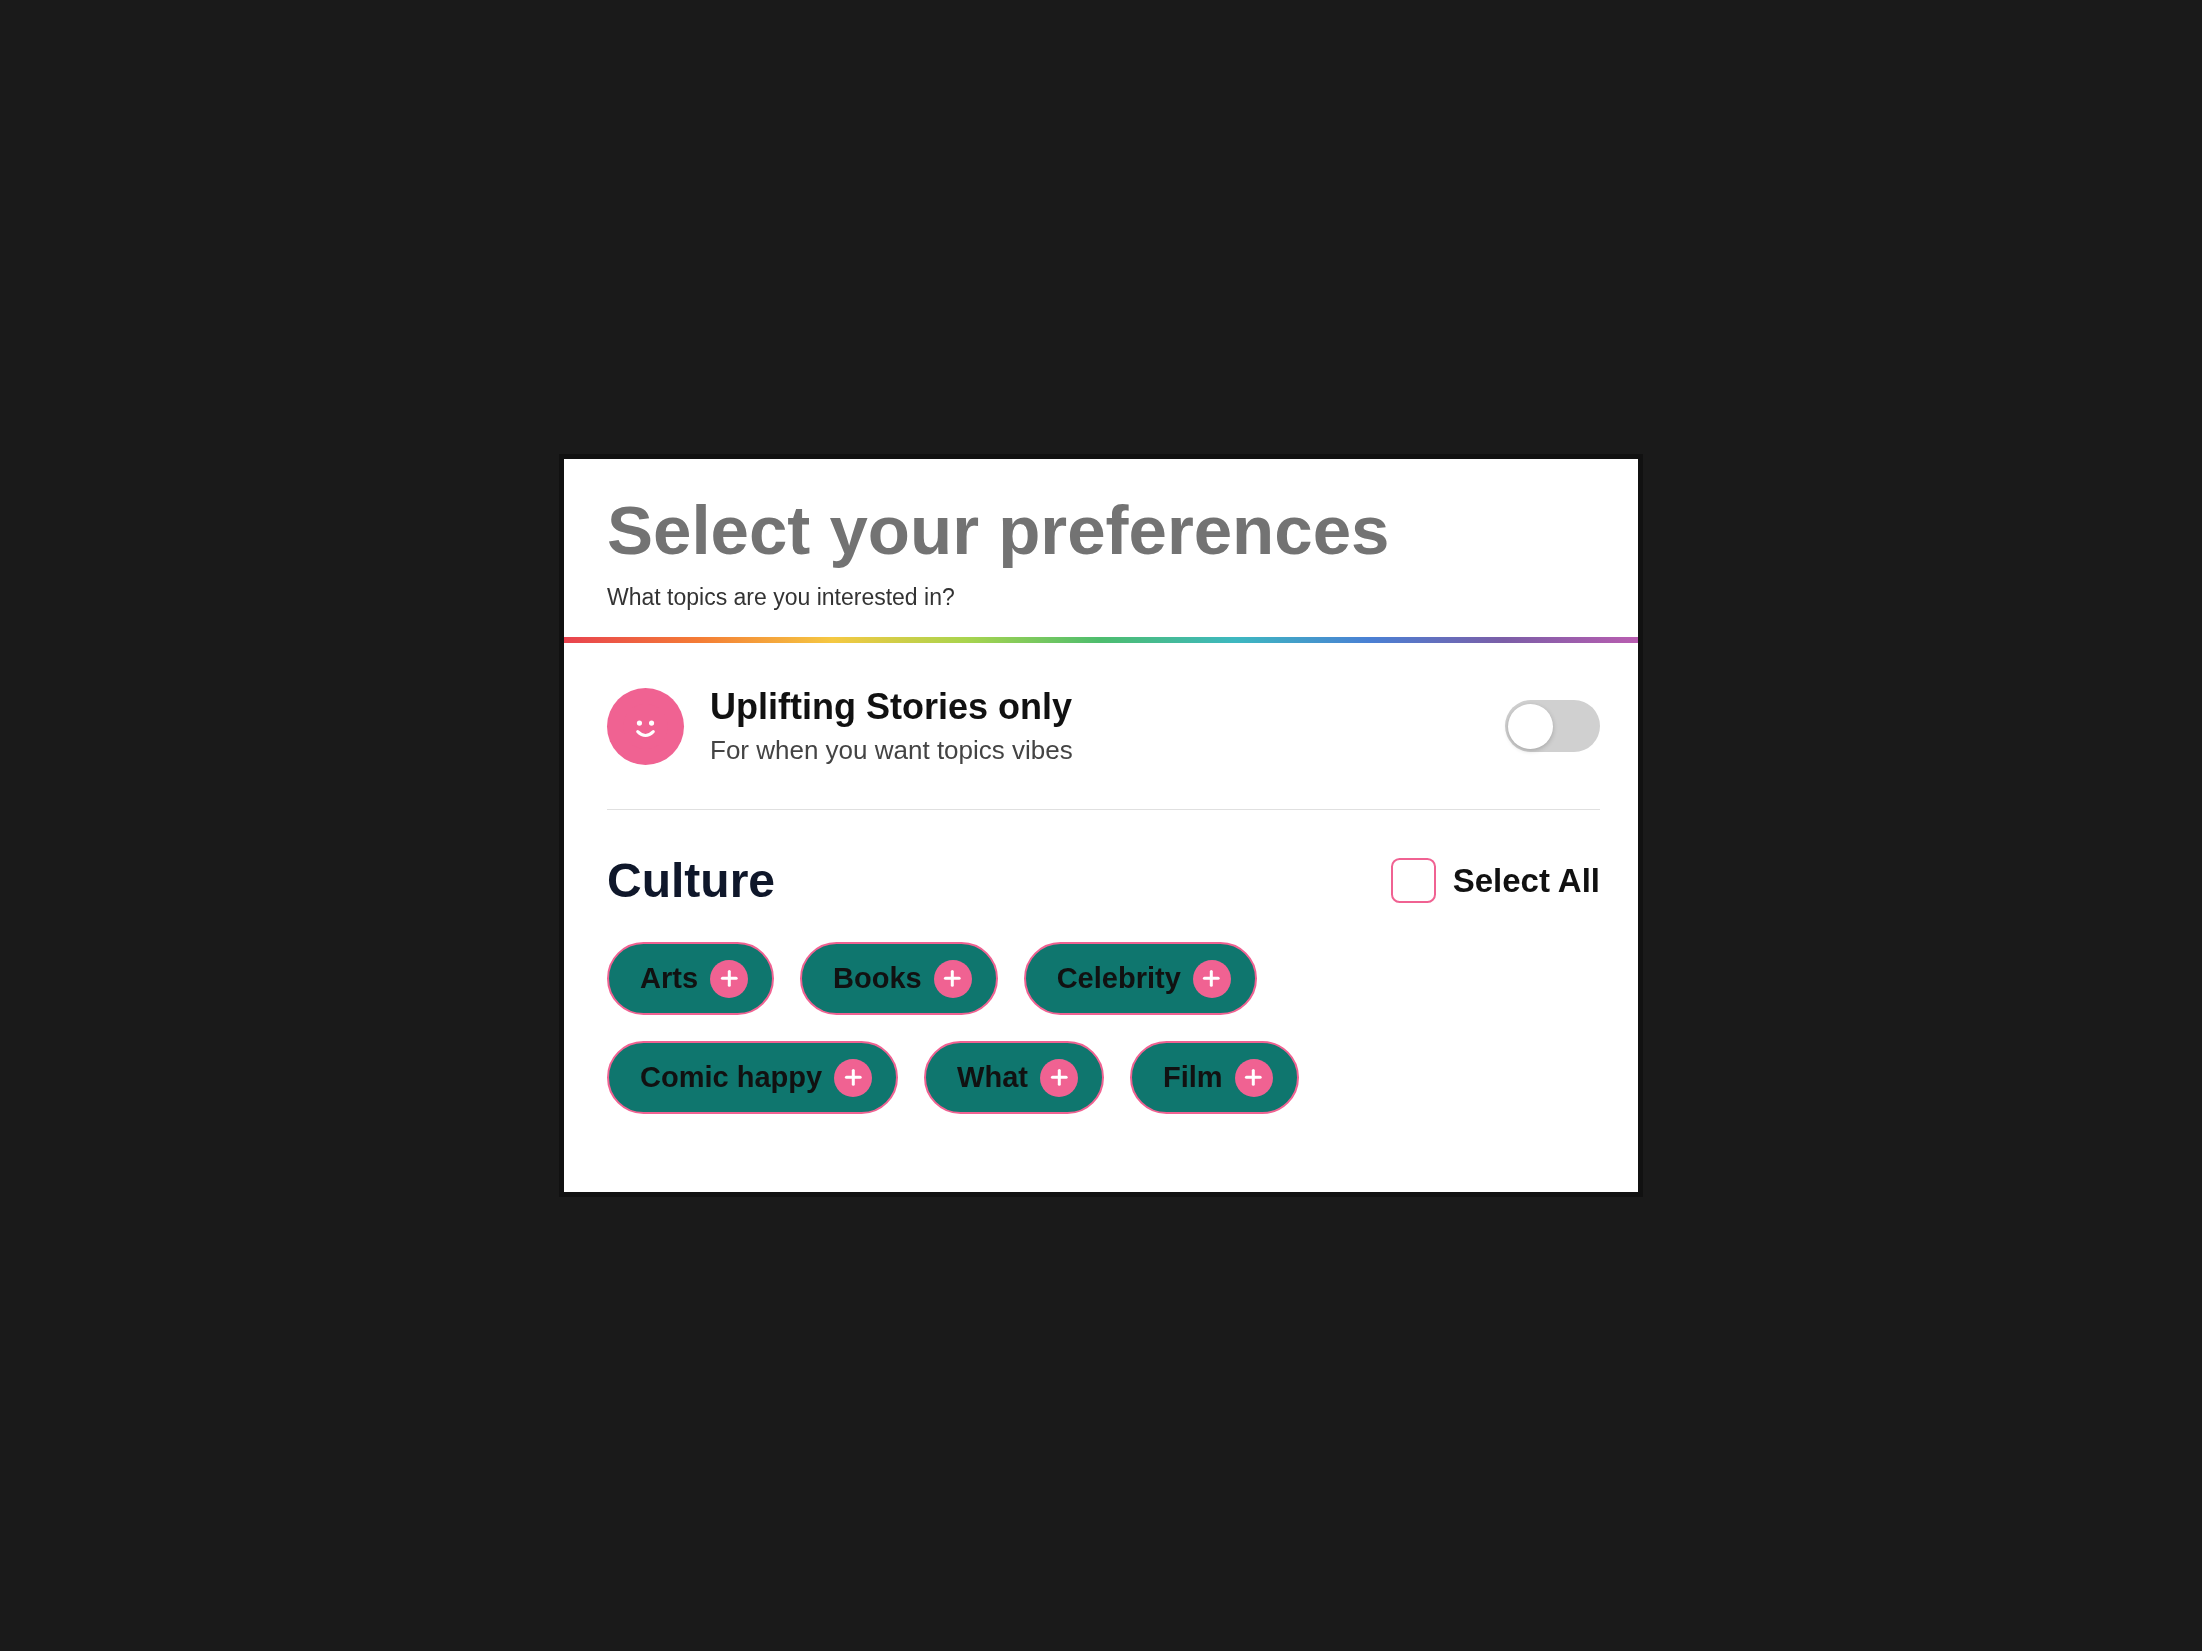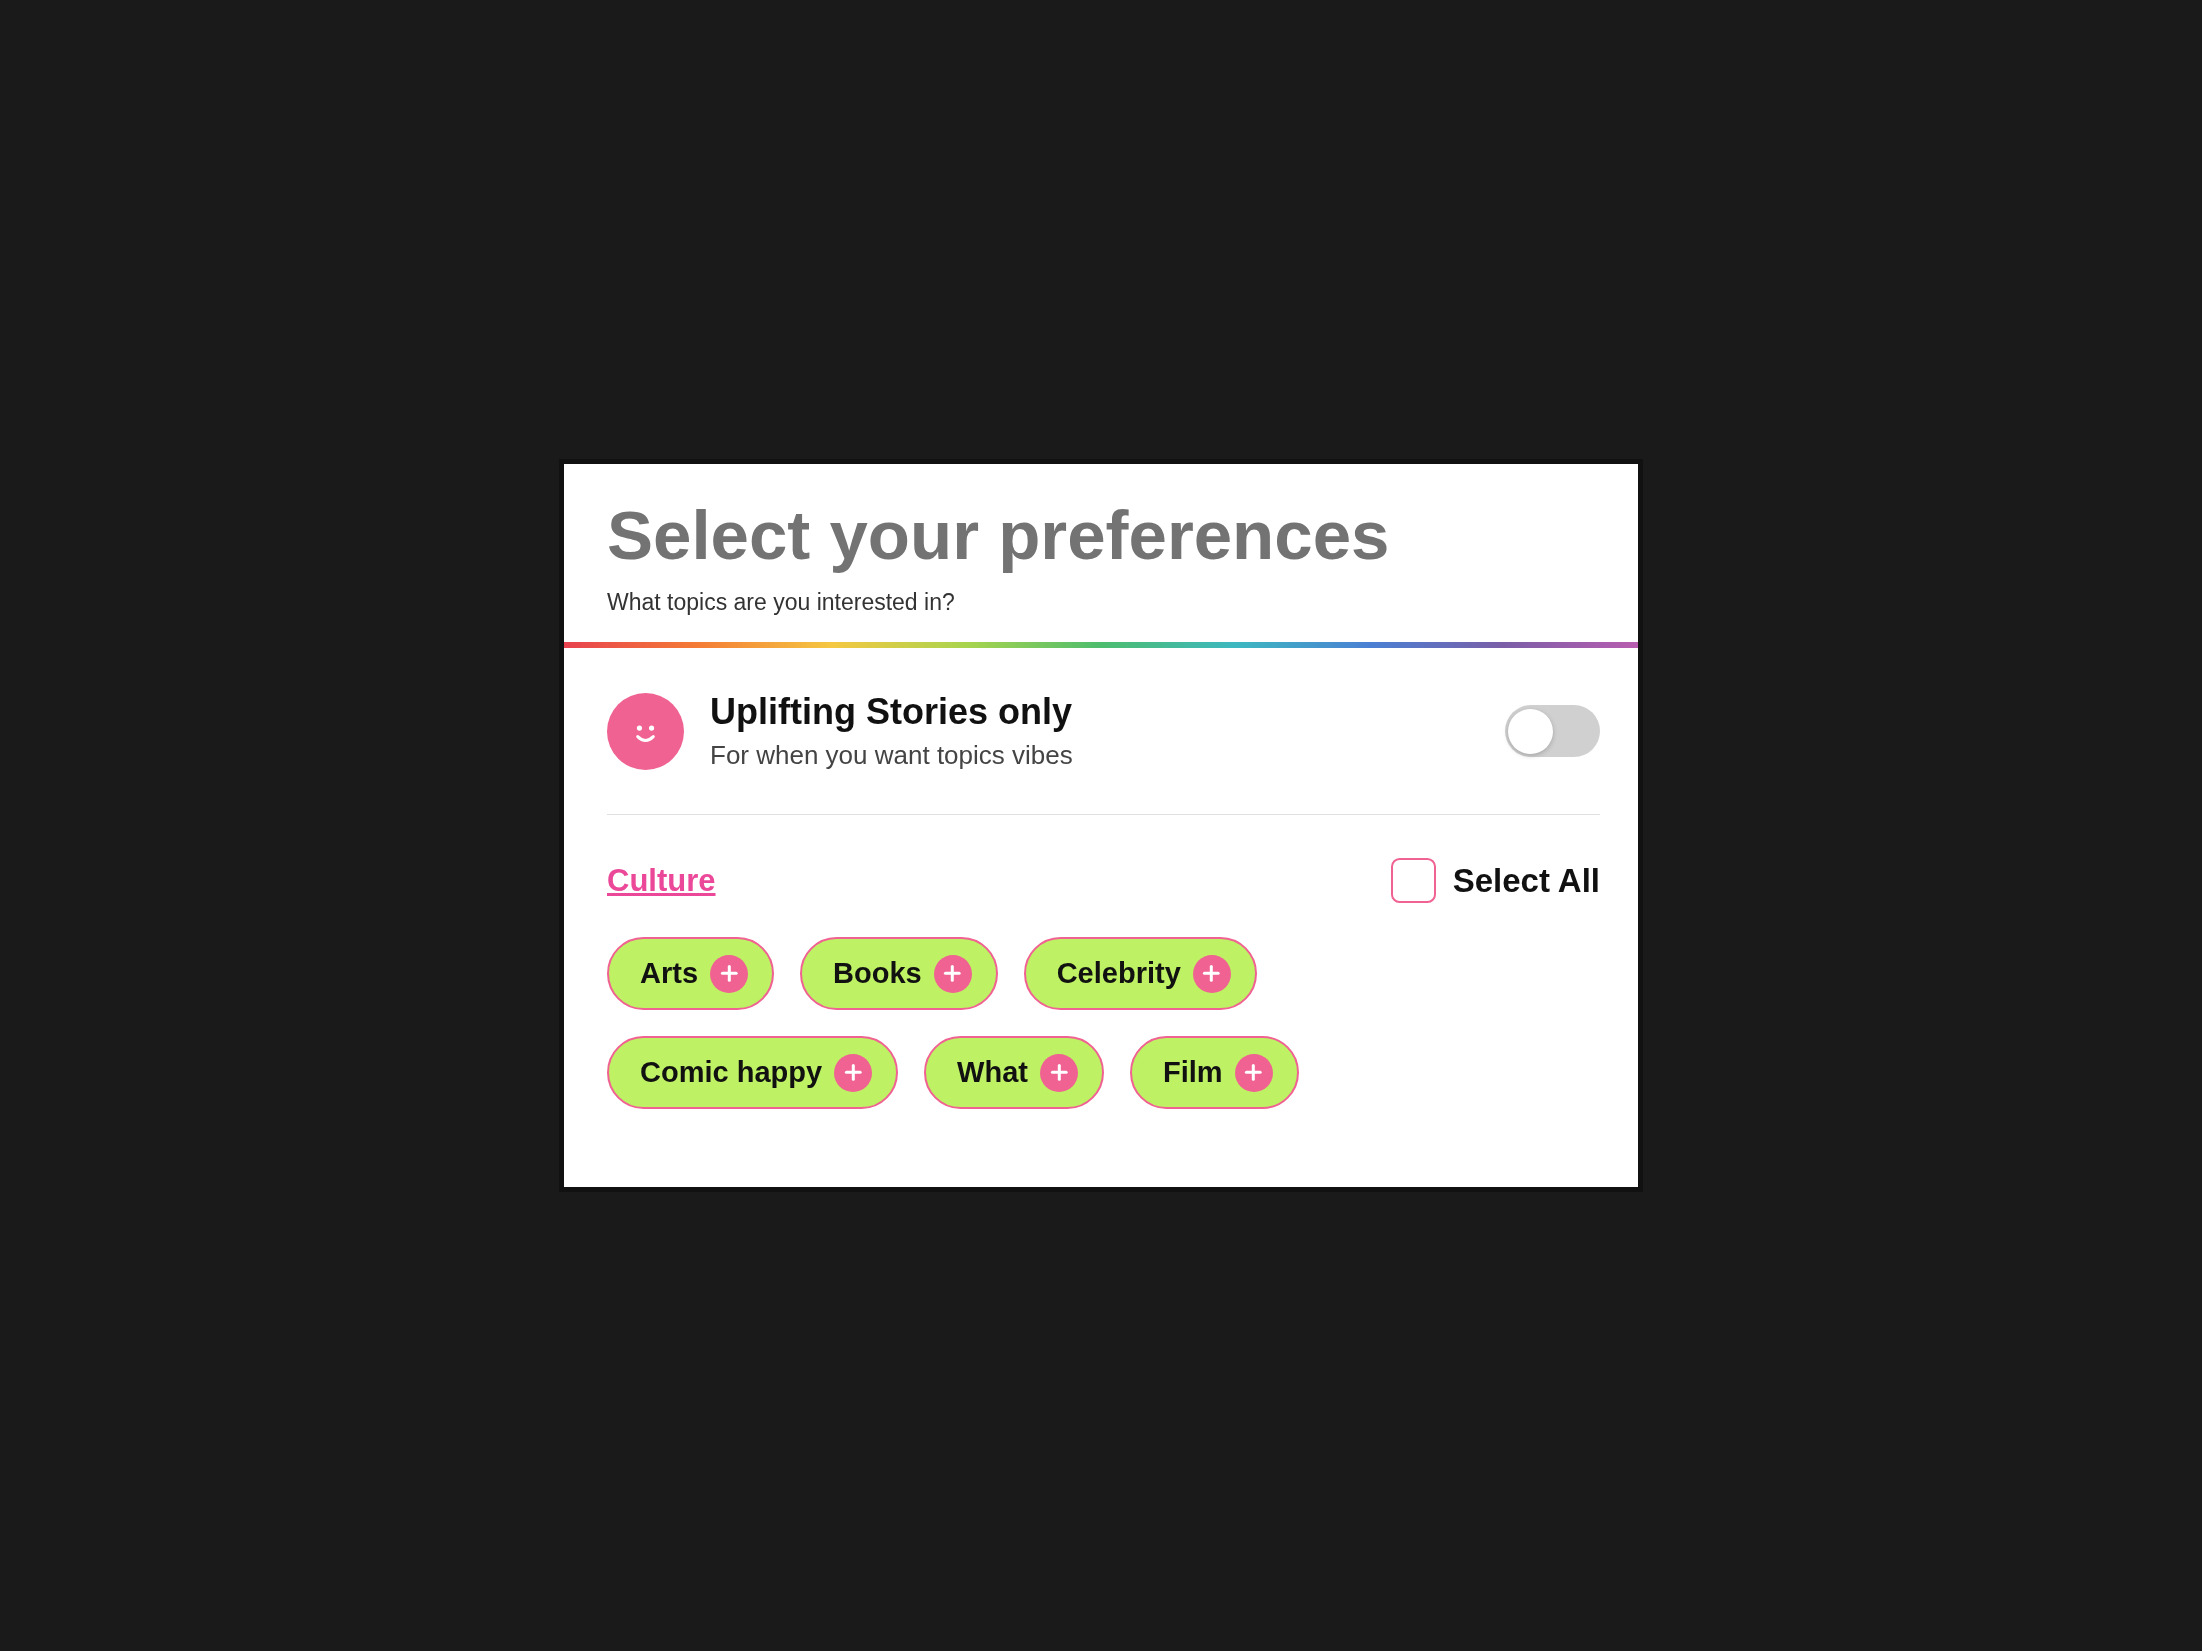--- a/index.html
+++ b/index.html
@@ -135,25 +135,24 @@
       margin-bottom: 43px;
     }
 
     .culture-header {
       display: flex;
       align-items: center;
       margin-bottom: 34px;
     }
 
     .culture-title {
-      font-size: 31px;
+      font-size: 48px;
       font-weight: 800;
-      color: #ec4899;
+      color: #0f172a;
       flex: 1;
-      text-decoration: underline;
     }
 
     .select-all-area {
       display: flex;
       align-items: center;
       gap: 17px;
       cursor: pointer;
     }
 
     .checkbox-outline {
@@ -177,21 +176,21 @@
       margin-bottom: 26px;
     }
 
     .tag-pill {
       display: flex;
       align-items: center;
       gap: 12px;
       border: 2.6px solid #f06292;
       border-radius: 52px;
       padding: 15.5px 24px 15.5px 31px;
-      background: #bef264;
+      background: #0f766e;
       cursor: pointer;
       font-size: 29px;
       font-weight: 700;
       color: #111;
     }
 
     .tag-plus {
       width: 38px;
       height: 38px;
       background: #f06292;

